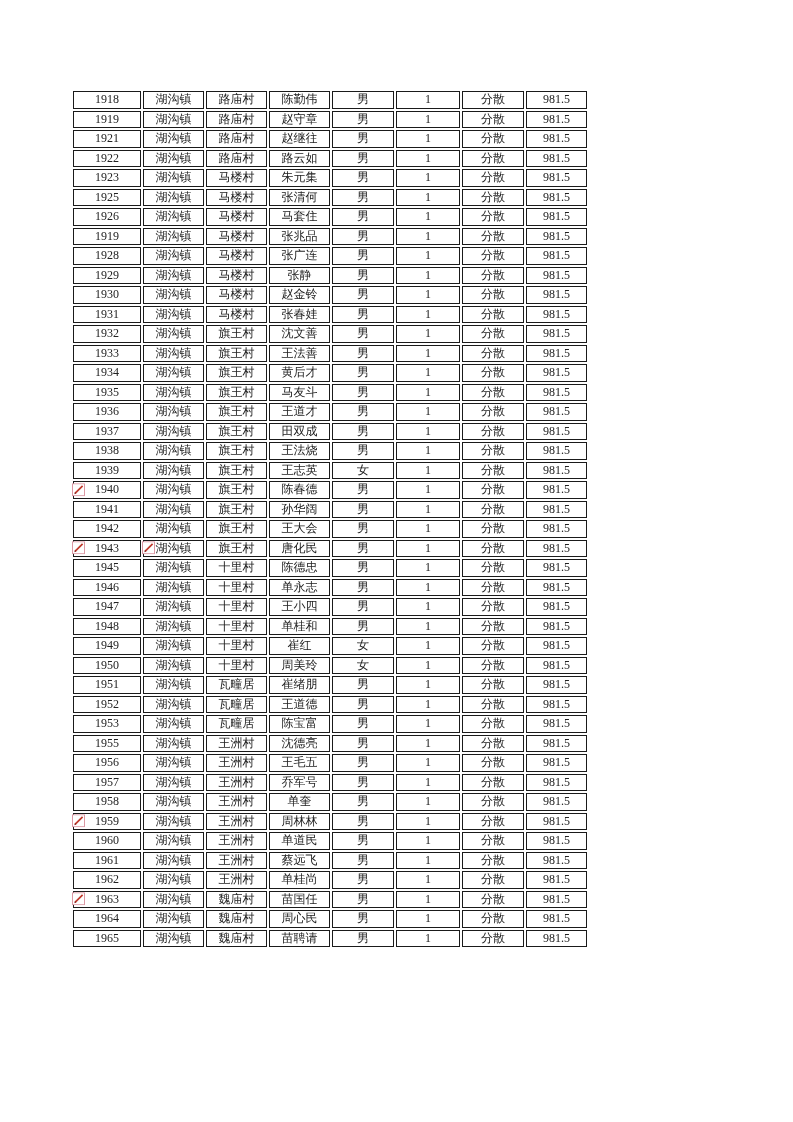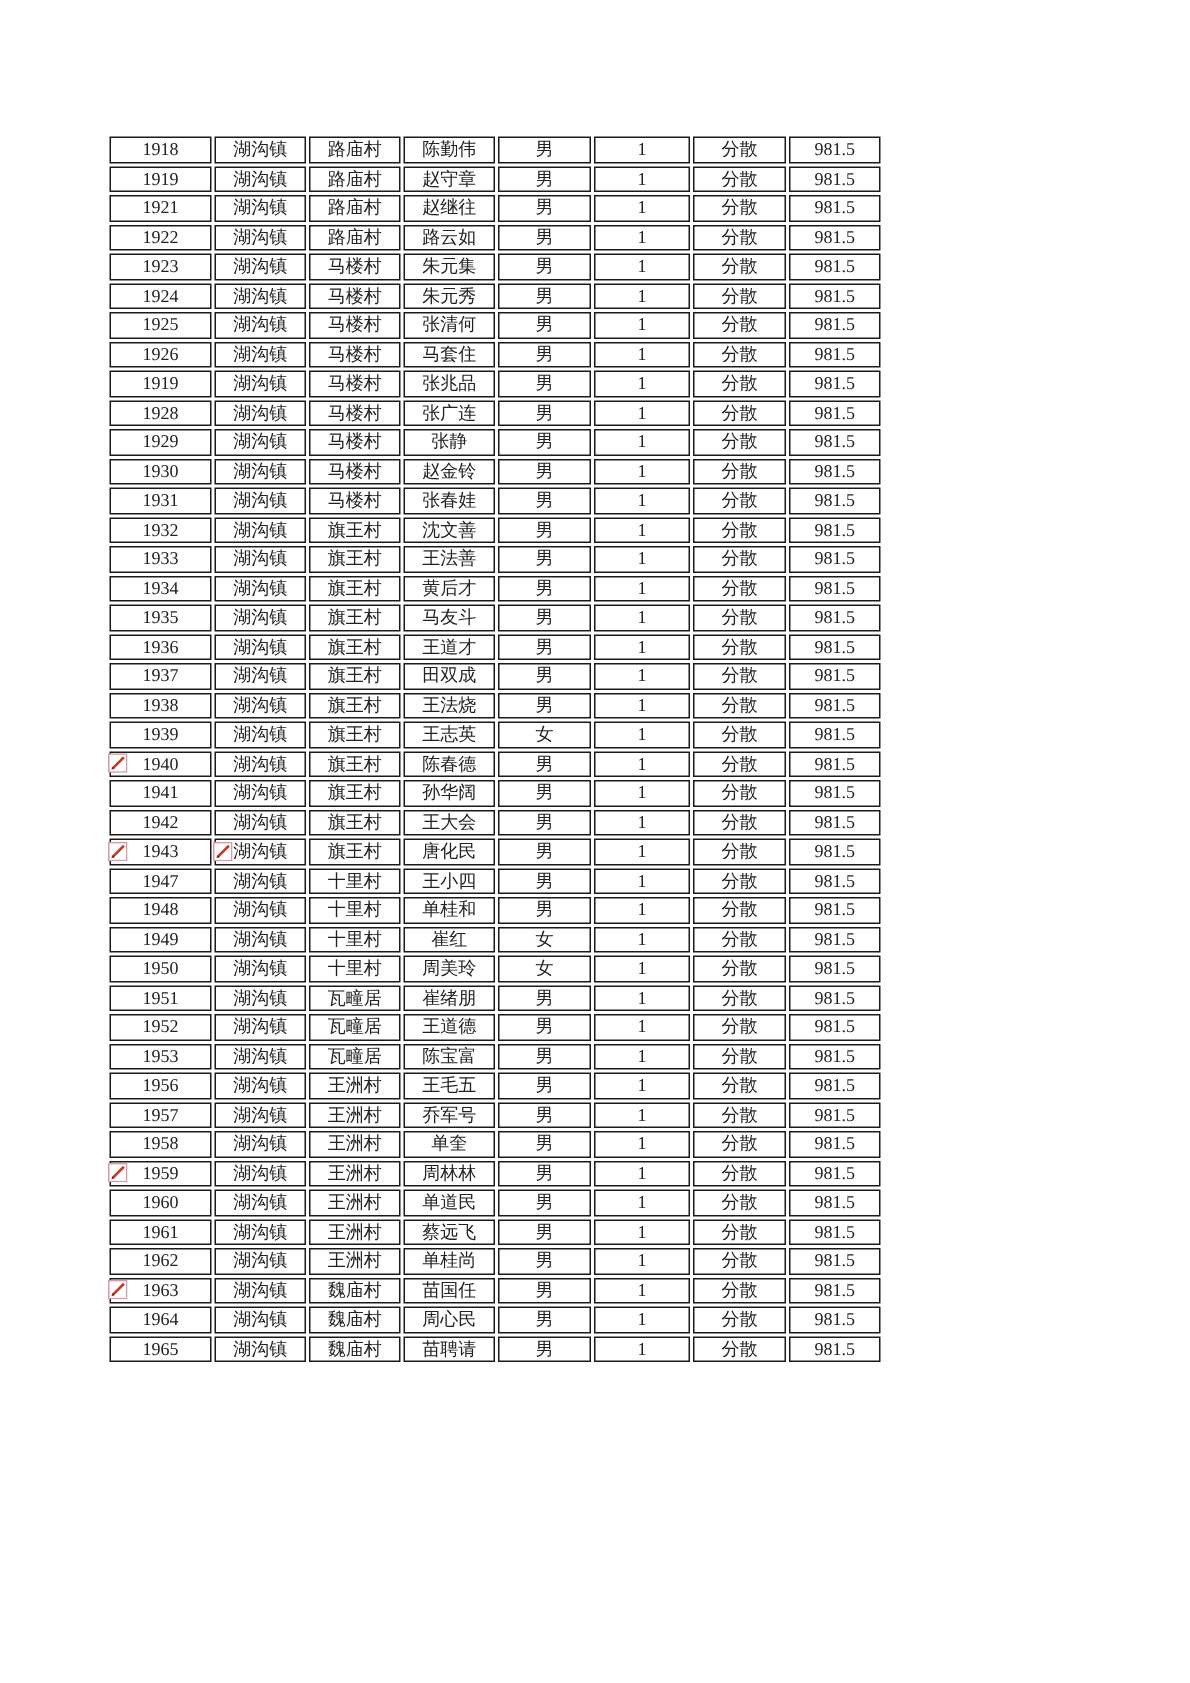--- a/index.html
+++ b/index.html
@@ -116,30 +116,20 @@
     <td><span>1923</span></td>
     <td><span>湖沟镇</span></td>
     <td><span>马楼村</span></td>
     <td><span>朱元集</span></td>
     <td><span>男</span></td>
     <td><span>1</span></td>
     <td><span>分散</span></td>
     <td><span>981.5</span></td>
   </tr>
         <tr>
-    <td><span>1924</span></td>
-    <td><span>湖沟镇</span></td>
-    <td><span>马楼村</span></td>
-    <td><span>朱元秀</span></td>
-    <td><span>男</span></td>
-    <td><span>1</span></td>
-    <td><span>分散</span></td>
-    <td><span>981.5</span></td>
-  </tr>
-        <tr>
     <td><span>1925</span></td>
     <td><span>湖沟镇</span></td>
     <td><span>马楼村</span></td>
     <td><span>张清何</span></td>
     <td><span>男</span></td>
     <td><span>1</span></td>
     <td><span>分散</span></td>
     <td><span>981.5</span></td>
   </tr>
         <tr>
@@ -334,20 +324,40 @@
               </svg>
             </span></td>
     <td><span>旗王村</span></td>
     <td><span>唐化民</span></td>
     <td><span>男</span></td>
     <td><span>1</span></td>
     <td><span>分散</span></td>
     <td><span>981.5</span></td>
   </tr>
         <tr>
+    <td><span>1945</span></td>
+    <td><span>湖沟镇</span></td>
+    <td><span>十里村</span></td>
+    <td><span>陈德忠</span></td>
+    <td><span>男</span></td>
+    <td><span>1</span></td>
+    <td><span>分散</span></td>
+    <td><span>981.5</span></td>
+  </tr>
+        <tr>
+    <td><span>1946</span></td>
+    <td><span>湖沟镇</span></td>
+    <td><span>十里村</span></td>
+    <td><span>单永志</span></td>
+    <td><span>男</span></td>
+    <td><span>1</span></td>
+    <td><span>分散</span></td>
+    <td><span>981.5</span></td>
+  </tr>
+        <tr>
     <td><span>1947</span></td>
     <td><span>湖沟镇</span></td>
     <td><span>十里村</span></td>
     <td><span>王小四</span></td>
     <td><span>男</span></td>
     <td><span>1</span></td>
     <td><span>分散</span></td>
     <td><span>981.5</span></td>
   </tr>
         <tr>
@@ -398,20 +408,30 @@
     <td><span>男</span></td>
     <td><span>1</span></td>
     <td><span>分散</span></td>
     <td><span>981.5</span></td>
   </tr>
         <tr>
     <td><span>1953</span></td>
     <td><span>湖沟镇</span></td>
     <td><span>瓦疃居</span></td>
     <td><span>陈宝富</span></td>
+    <td><span>男</span></td>
+    <td><span>1</span></td>
+    <td><span>分散</span></td>
+    <td><span>981.5</span></td>
+  </tr>
+        <tr>
+    <td><span>1955</span></td>
+    <td><span>湖沟镇</span></td>
+    <td><span>王洲村</span></td>
+    <td><span>沈德亮</span></td>
     <td><span>男</span></td>
     <td><span>1</span></td>
     <td><span>分散</span></td>
     <td><span>981.5</span></td>
   </tr>
         <tr>
     <td><span>1956</span></td>
     <td><span>湖沟镇</span></td>
     <td><span>王洲村</span></td>
     <td><span>王毛五</span></td>

